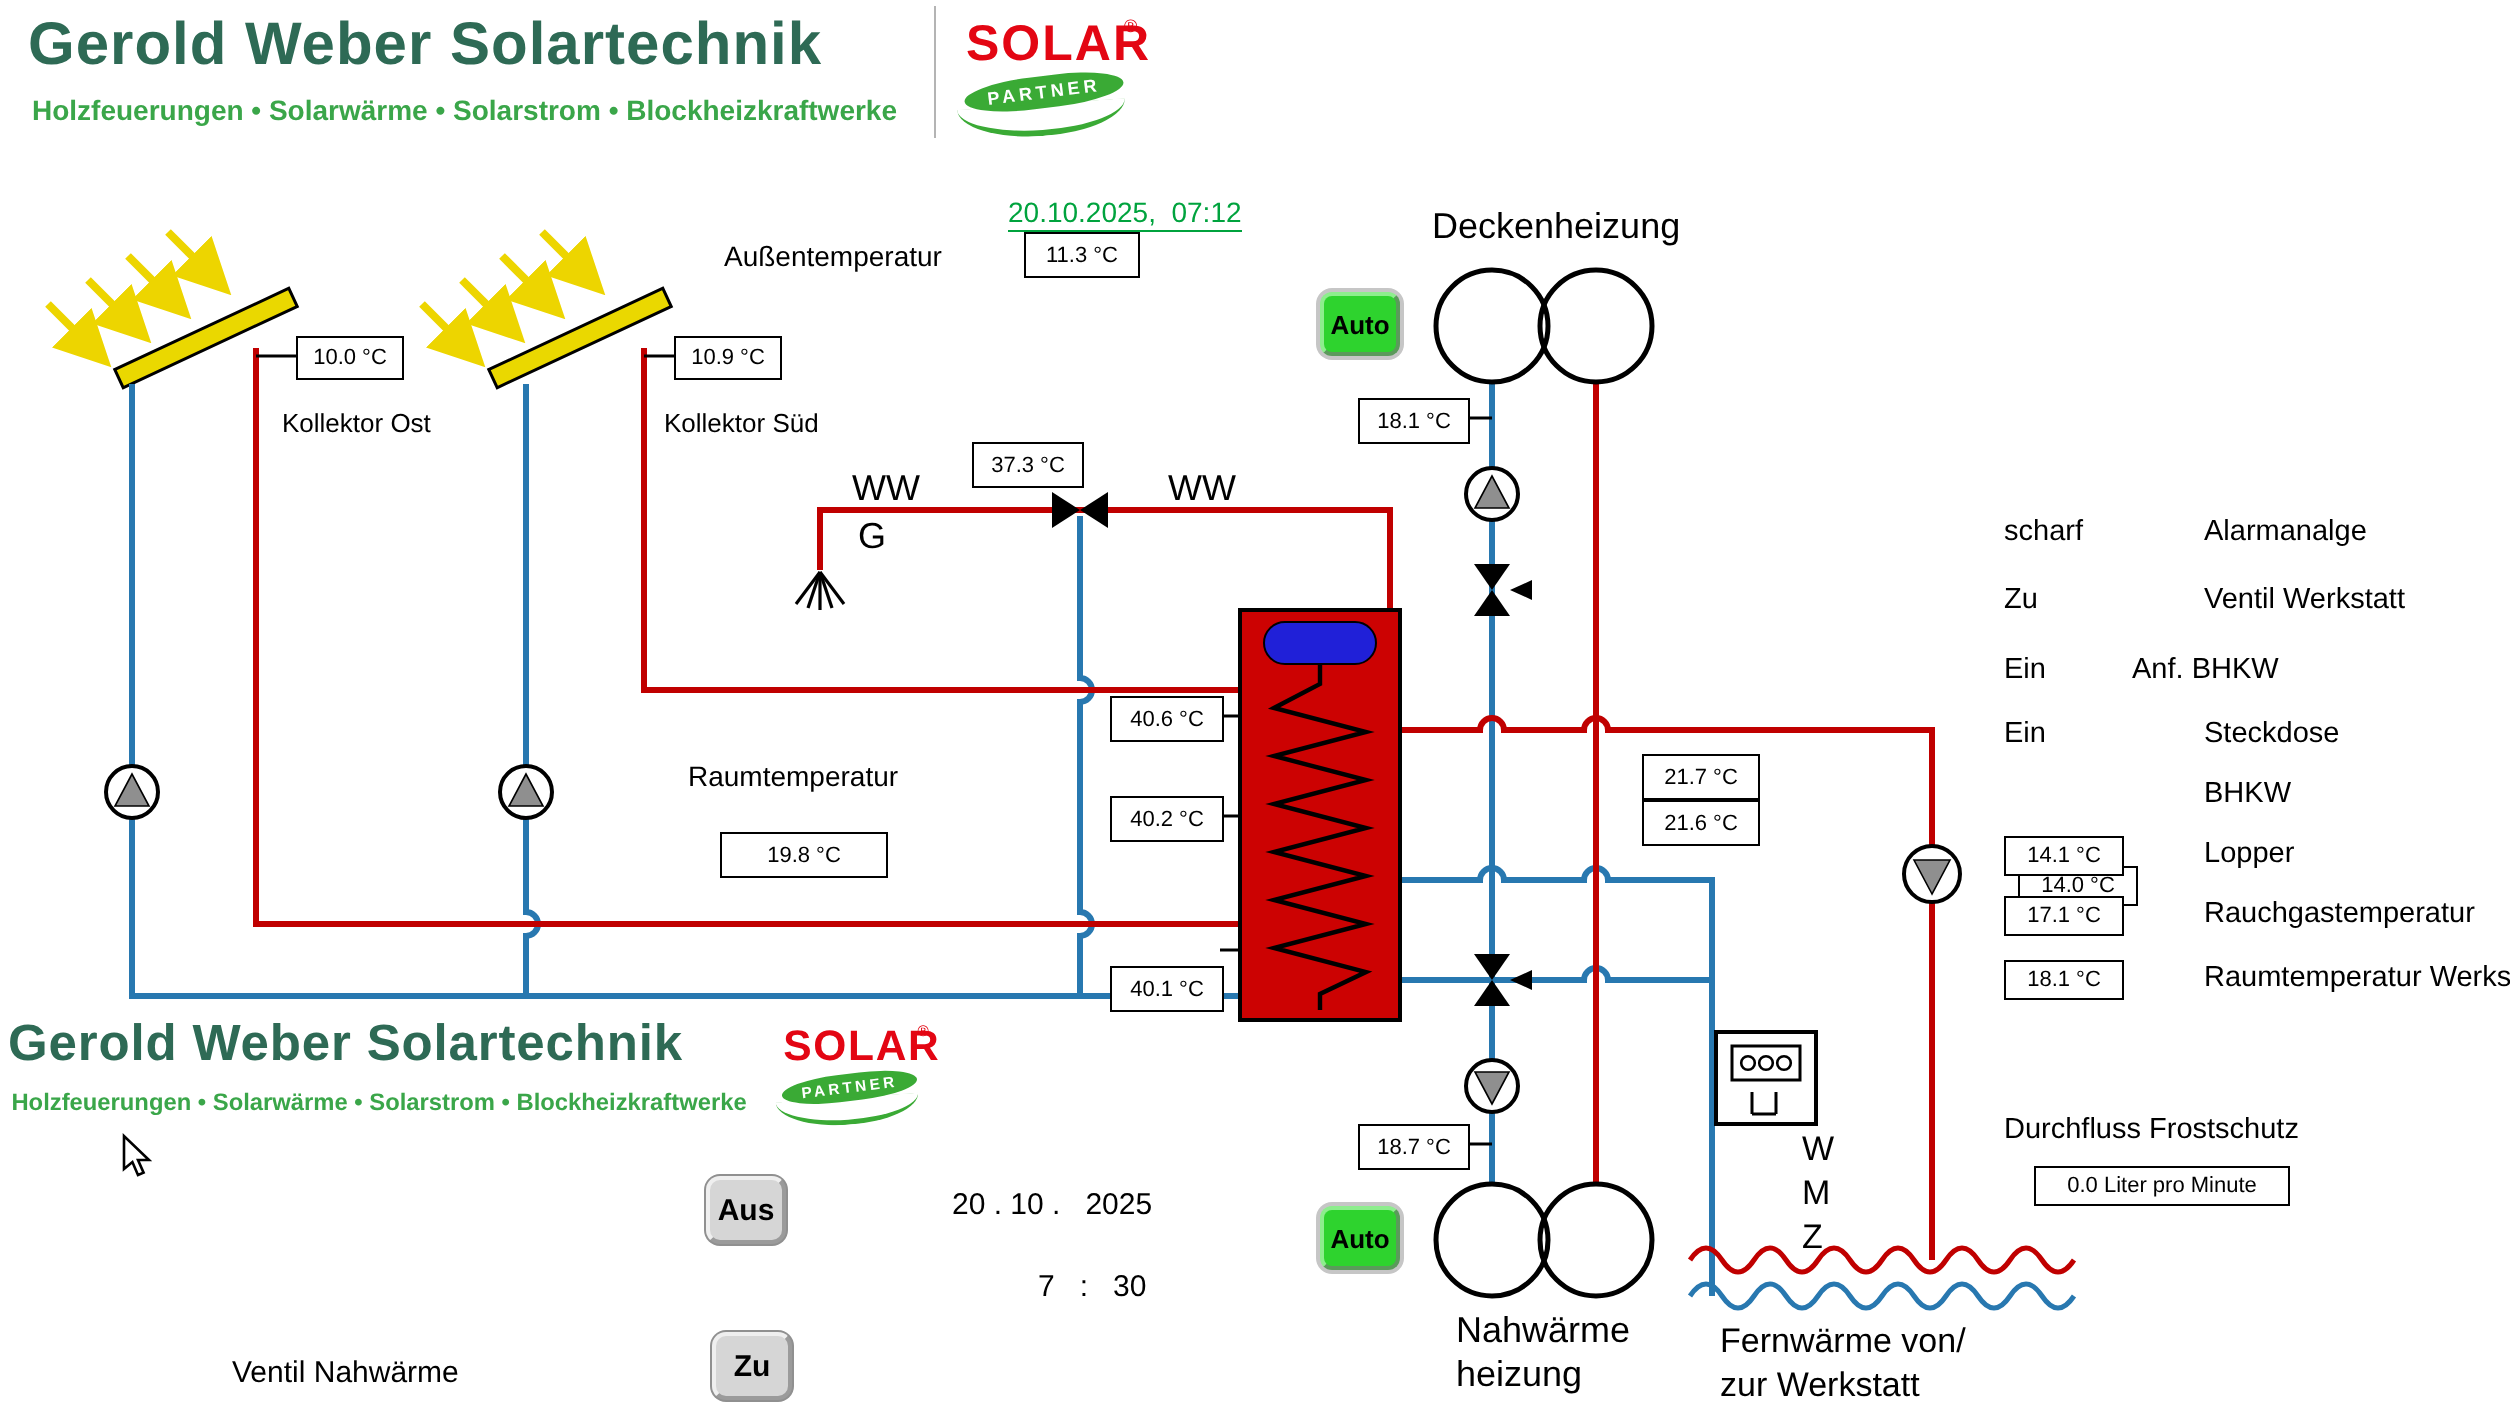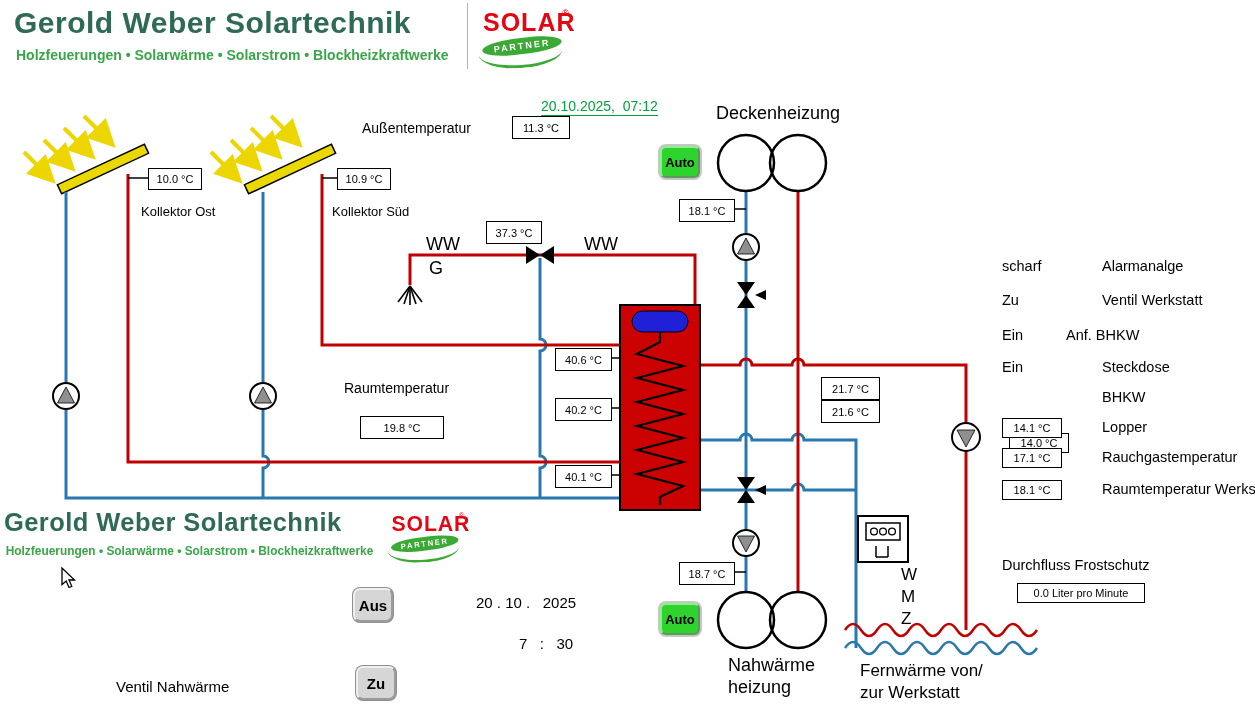--- a/index.html
+++ b/index.html
@@ -171,21 +171,21 @@
   <div class="brand-title" style="left:14px;top:6px;">Gerold Weber Solartechnik</div>
   <div class="brand-tagline" style="left:16px;top:47px;">Holzfeuerungen • Solarwärme • Solarstrom • Blockheizkraftwerke</div>
   <div class="vdiv"></div>
   <div class="partner-box" style="left:479px;top:6px;">
     <span class="solar-word">SOLAR</span>
     <span class="reg">®</span>
     <div class="partner-band">PARTNER</div>
     <div class="partner-arc"></div>
   </div>
 
-  <div class="grnDate" style="left:504px;top:98px;margin-left:37px;">20.10.2025,  07:12</div>
+  <div class="grnDate" style="left:504px;top:98px;">20.10.2025,  07:12</div>
 
   <div class="lbl" style="left:362px;top:120px;font-size:14px;">Außentemperatur</div>
   <div class="tbox" style="left:512px;top:116px;width:56px;height:21px;">11.3 °C</div>
 
   <div class="tbox" style="left:148px;top:168px;width:52px;height:20px;">10.0 °C</div>
   <div class="tbox" style="left:337px;top:168px;width:52px;height:20px;">10.9 °C</div>
   <div class="lbl" style="left:141px;top:205px;font-size:13px;">Kollektor Ost</div>
   <div class="lbl" style="left:332px;top:205px;font-size:13px;">Kollektor Süd</div>
 
   <div class="lbl" style="left:426px;top:234px;font-size:18px;">WW</div>
@@ -195,21 +195,21 @@
 
   <div class="lbl" style="left:716px;top:103px;font-size:18px;">Deckenheizung</div>
   <button class="btn-auto" style="left:660px;top:146px;">Auto</button>
   <div class="tbox" style="left:679px;top:199px;width:54px;height:21px;">18.1 °C</div>
 
   <div class="lbl" style="left:344px;top:380px;font-size:14px;">Raumtemperatur</div>
   <div class="tbox" style="left:360px;top:416px;width:82px;height:21px;">19.8 °C</div>
 
   <div class="tbox" style="left:555px;top:348px;width:55px;height:21px;">40.6 °C</div>
   <div class="tbox" style="left:555px;top:398px;width:55px;height:21px;">40.2 °C</div>
-  <div class="tbox" style="left:555px;top:465px;width:55px;height:21px;">40.1 °C</div>
+  <div class="tbox" style="left:555px;top:483px;width:55px;height:21px;">40.1 °C</div>
 
   <div class="tbox" style="left:821px;top:377px;width:57px;height:21px;">21.7 °C</div>
   <div class="tbox" style="left:821px;top:400px;width:57px;height:21px;">21.6 °C</div>
 
   <div class="status-val" style="left:1002px;top:258px;">scharf</div>
   <div class="status-lbl" style="left:1102px;top:258px;">Alarmanalge</div>
   <div class="status-val" style="left:1002px;top:292px;">Zu</div>
   <div class="status-lbl" style="left:1102px;top:292px;">Ventil Werkstatt</div>
   <div class="status-val" style="left:1002px;top:327px;">Ein</div>
   <div class="status-lbl" style="left:1066px;top:327px;">Anf. BHKW</div>

